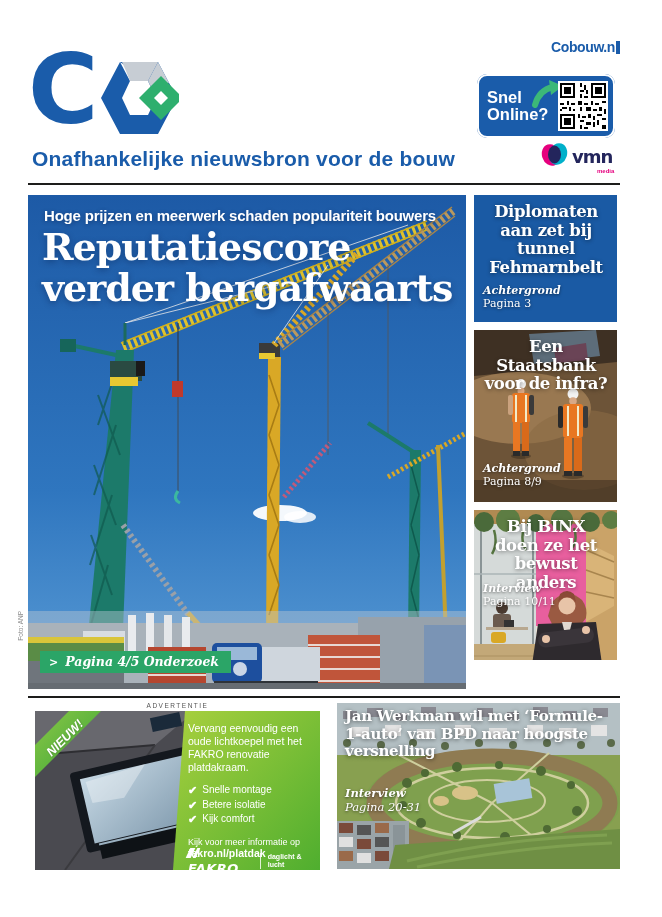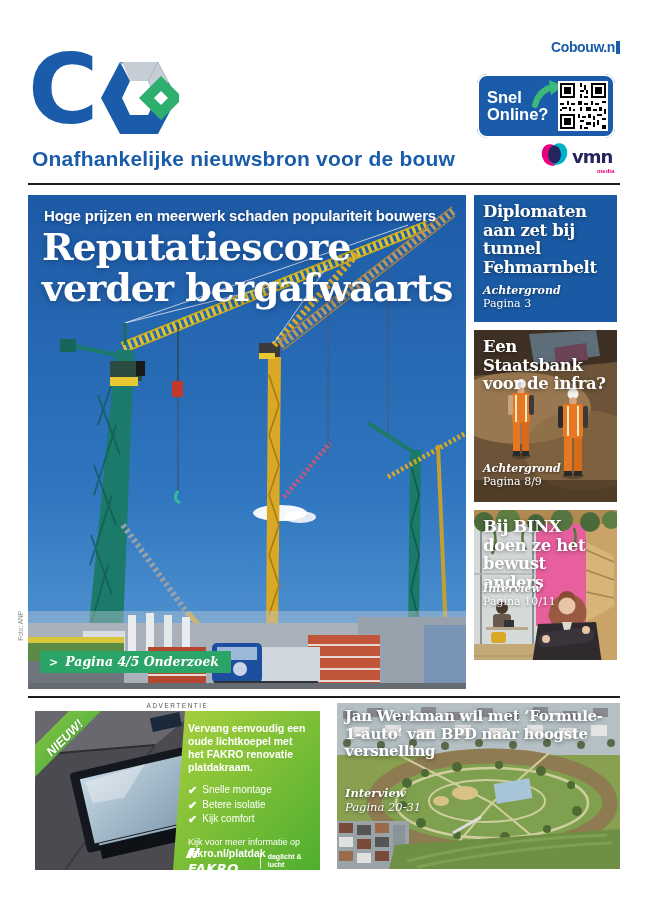--- a/index.html
+++ b/index.html
@@ -33,38 +33,38 @@
   .headline{position:absolute;left:14px;top:31px;width:420px;color:#fff;font-family:"DejaVu Serif",serif;
             font-weight:bold;font-size:38px;line-height:41px;letter-spacing:-1px;text-shadow:0 2px 6px rgba(0,20,60,.35);}
   .pagelink{position:absolute;left:12px;bottom:16px;background:#2ba567;color:#fff;padding:3px 12px 4px 9px;
             font-family:"DejaVu Serif",serif;font-style:italic;font-weight:bold;font-size:12.5px;}
   .pagelink .gt{font-style:normal;margin-right:7px;font-size:11px;}
   .credit{position:absolute;left:17px;top:611px;color:#8a8a8a;font-size:6.5px;writing-mode:vertical-rl;transform:rotate(180deg);}
   
   .sidebar{position:absolute;left:474px;top:195px;width:143px;}
   .card{position:relative;width:143px;overflow:hidden;margin-bottom:8px;}
   .card .title{position:absolute;left:9px;top:8px;width:126px;color:#fff;font-family:"DejaVu Serif",serif;
-               font-weight:bold;font-size:16.5px;line-height:18.5px;letter-spacing:-0.4px;text-shadow:0 1px 4px rgba(0,0,0,.45);}
+               font-weight:bold;font-size:16.5px;line-height:18.5px;letter-spacing:-0.4px;text-shadow:0 1px 4px rgba(0,0,0,.45);text-align:center;}
   .card .meta{position:absolute;left:9px;color:#fff;font-family:"DejaVu Serif",serif;font-size:11px;line-height:13px;
               text-shadow:0 1px 3px rgba(0,0,0,.5);}
   .card .meta .cat{font-style:italic;font-weight:bold;display:block;}
   .card .meta .pg{display:block;}
   .card1{height:127px;background:#1a5aa4;}
   .card1 .meta{bottom:12px;}
   .card2{height:172px;}
   .card2 .meta{bottom:14px;}
   .card3{height:150px;}
   .card3 .meta{top:72px;}
   
   .ad-label{position:absolute;left:35px;top:702px;width:285px;text-align:center;font-size:6.5px;letter-spacing:1.5px;color:#555;}
   .ad{position:absolute;left:35px;top:711px;width:285px;height:159px;overflow:hidden;}
   .ad .ribbon-txt{position:absolute;left:-10px;top:20px;width:80px;transform:rotate(-45deg);text-align:center;
                   color:#fff;font-weight:bold;font-style:italic;font-size:12.5px;text-shadow:0 1px 2px rgba(0,0,0,.25);}
   .ad .panel{position:absolute;left:153px;top:11px;width:122px;color:#fff;}
-  .ad .ad-headline{font-weight:bold;font-size:10.5px;line-height:13px;}
+  .ad .ad-headline{font-weight:normal;font-size:10.5px;line-height:13px;}
   .ad .bullets{margin-top:9px;}
   .ad .bullet{display:flex;align-items:center;gap:5px;font-size:10px;line-height:14.5px;}
   .ad .check{font-size:11px;font-weight:bold;}
   .ad .info{margin-top:10px;font-size:9px;line-height:11px;}
   .ad .url{font-weight:bold;font-size:10.5px;}
   .ad .brands{position:absolute;left:153px;top:135px;display:flex;align-items:center;gap:7px;color:#fff;}
   .ad .fakro{font-weight:800;font-style:italic;font-size:13px;letter-spacing:0.5px;font-family:"DejaVu Sans",sans-serif;}
   .ad .slash{display:inline-block;width:5px;height:10px;background:#fff;transform:skewX(-25deg);margin-right:2px;}
   .ad .slash2{width:3px;margin-right:4px;}
   .ad .partner{font-size:7px;font-weight:bold;border-left:1px solid rgba(255,255,255,.8);padding-left:7px;line-height:8px;max-width:62px;}

